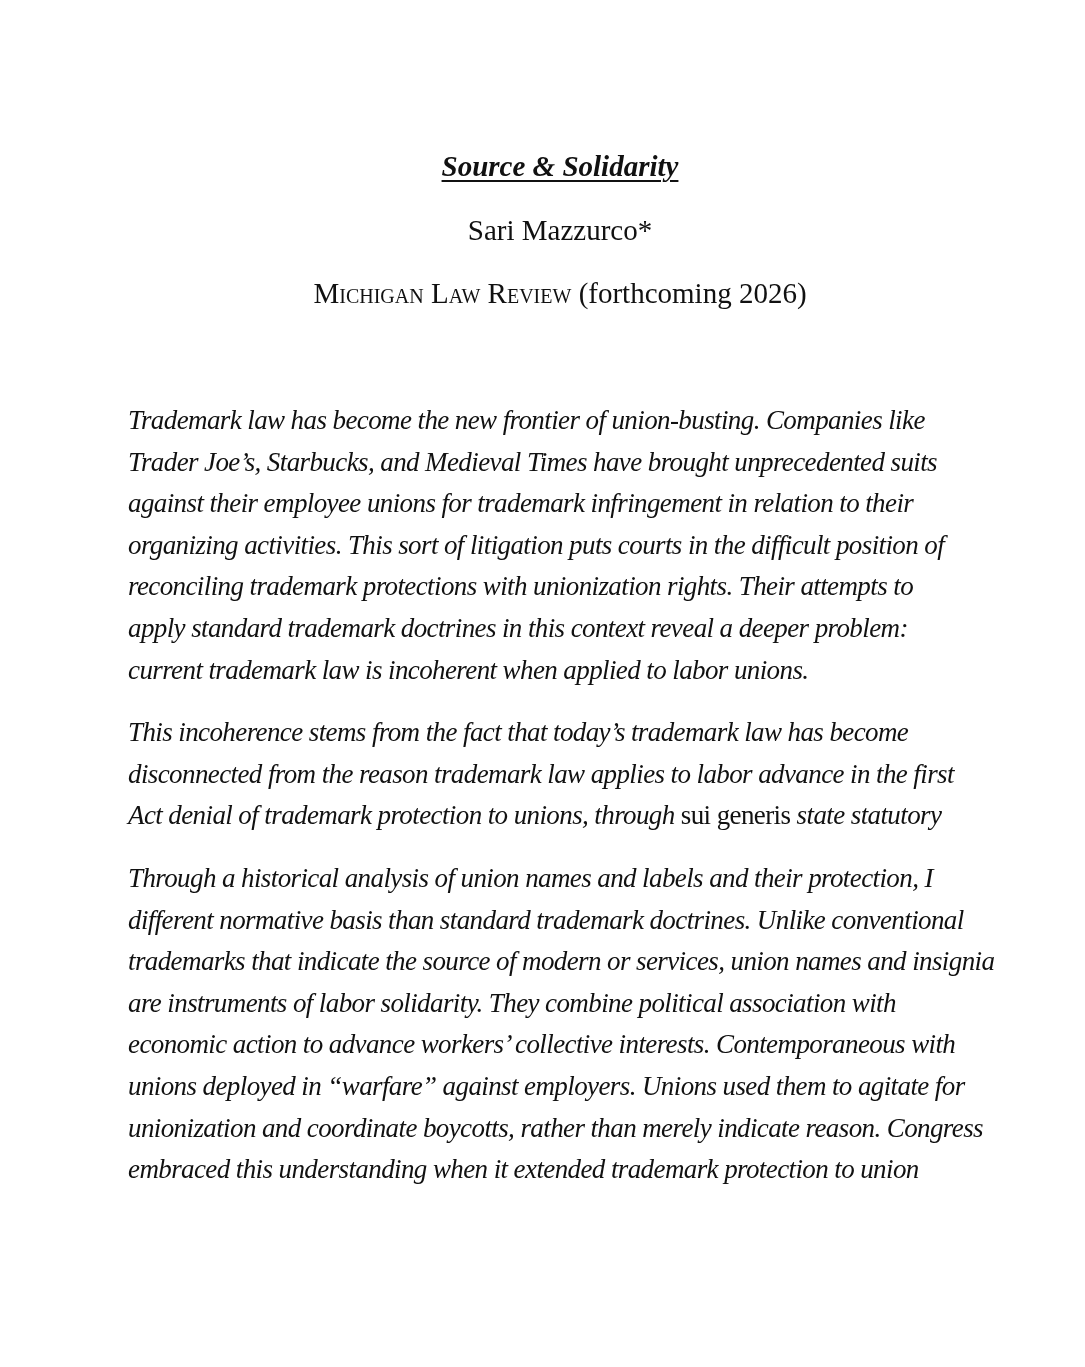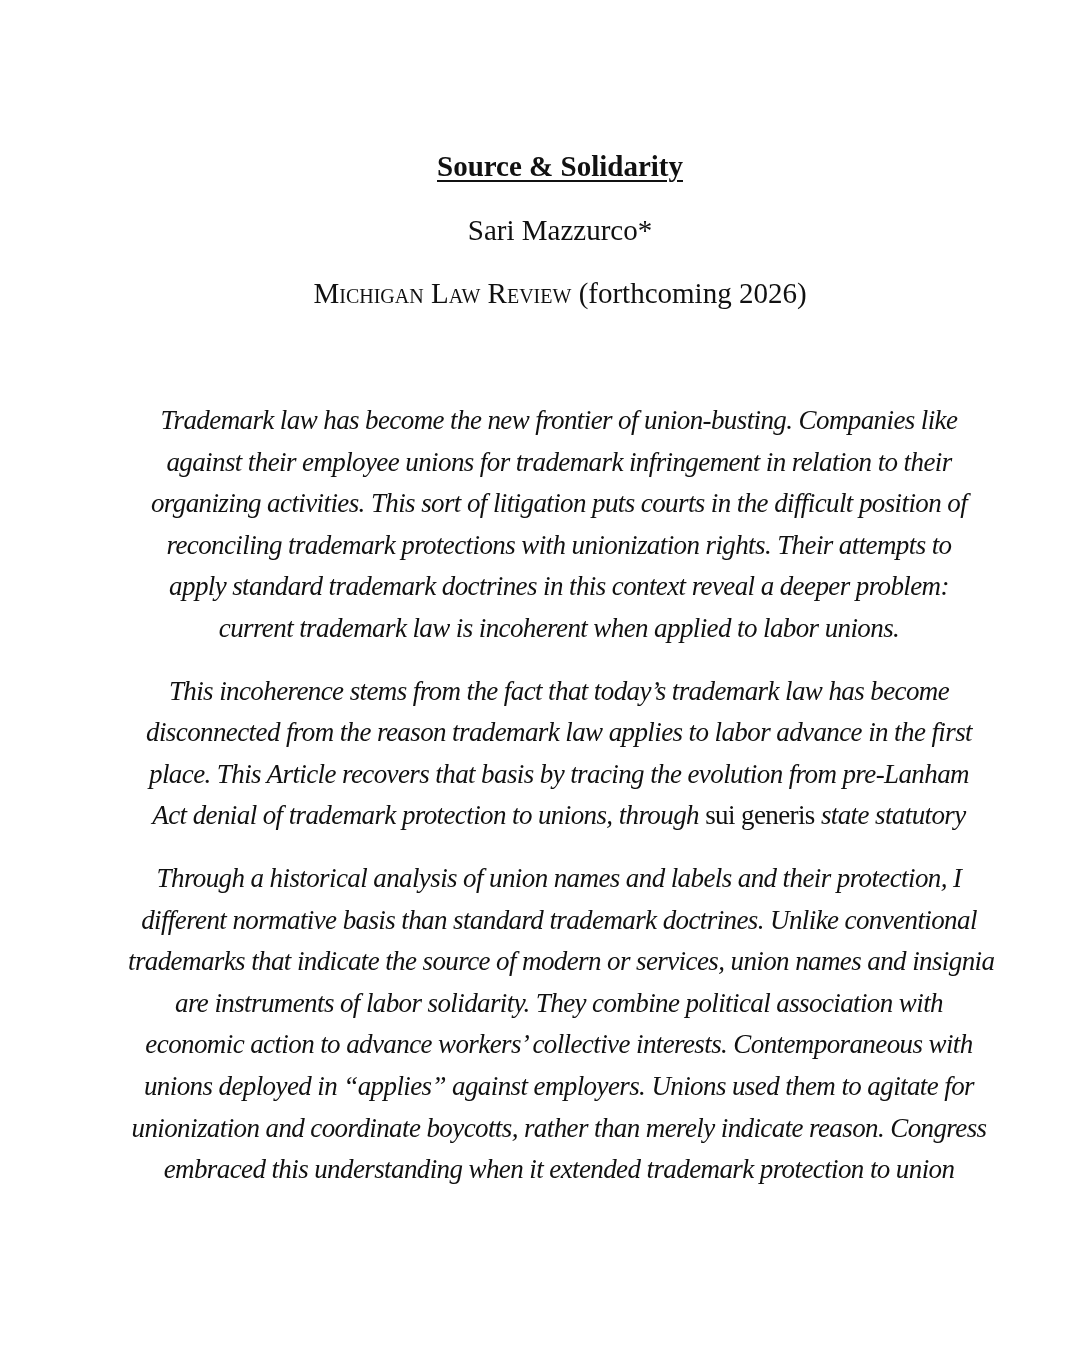--- a/index.html
+++ b/index.html
@@ -29,20 +29,21 @@
       top: 148px;
       text-align: center;
       font-size: 29px;
       font-weight: bold;
       line-height: 36px;
     }
     .title span {
       text-decoration: underline;
       text-underline-offset: 4px;
       text-decoration-thickness: 2px;
+      font-style: italic;
     }
     .author {
       position: absolute;
       left: 0;
       width: 1120px;
       top: 212px;
       text-align: center;
       font-size: 29px;
       line-height: 36px;
     }
@@ -68,21 +69,20 @@
     .para {
       margin: 0 0 21px 0;
       font-style: italic;
       font-size: 27px;
       line-height: 41.6px;
       letter-spacing: -0.6px;
       white-space: nowrap;
     }
     .para .line {
       display: block;
-      text-align: center;
     }
     .para .roman {
       font-style: normal;
     }
   </style>
 </head>
 <body>
 
 <div class="page">
 
@@ -93,39 +93,39 @@
   <div class="author">Sari Mazzurco*</div>
 
   <div class="journal">
     <span class="sc">Michigan Law Review</span><span> (forthcoming 2026)</span>
   </div>
 
   <div class="abstract">
 
     <p class="para">
       <span class="line">Trademark law has become the new frontier of union-busting. Companies like</span>
+      <span class="line">Trader Joe’s, Starbucks, and Medieval Times have brought unprecedented suits</span>
       <span class="line">against their employee unions for trademark infringement in relation to their</span>
       <span class="line">organizing activities. This sort of litigation puts courts in the difficult position of</span>
       <span class="line">reconciling trademark protections with unionization rights. Their attempts to</span>
       <span class="line">apply standard trademark doctrines in this context reveal a deeper problem:</span>
       <span class="line">current trademark law is incoherent when applied to labor unions.</span>
     </p>
 
     <p class="para">
       <span class="line">This incoherence stems from the fact that today’s trademark law has become</span>
       <span class="line">disconnected from the reason trademark law applies to labor advance in the first</span>
-      <span class="line">place. This Article recovers that basis by tracing the evolution from pre-Lanham</span>
       <span class="line"><span>Act denial of trademark protection to unions, through </span><span class="roman">sui generis</span><span> state statutory</span></span>
     </p>
 
     <p class="para">
       <span class="line">Through a historical analysis of union names and labels and their protection, I</span>
       <span class="line">different normative basis than standard trademark doctrines. Unlike conventional</span>
       <span class="line">trademarks that indicate the source of modern or services, union names and insignia</span>
       <span class="line">are instruments of labor solidarity. They combine political association with</span>
       <span class="line">economic action to advance workers’ collective interests. Contemporaneous with</span>
-      <span class="line">unions deployed in “applies” against employers. Unions used them to agitate for</span>
+      <span class="line">unions deployed in “warfare” against employers. Unions used them to agitate for</span>
       <span class="line">unionization and coordinate boycotts, rather than merely indicate reason. Congress</span>
       <span class="line">embraced this understanding when it extended trademark protection to union</span>
     </p>
 
   </div>
 </div>
 
 </body></html>

